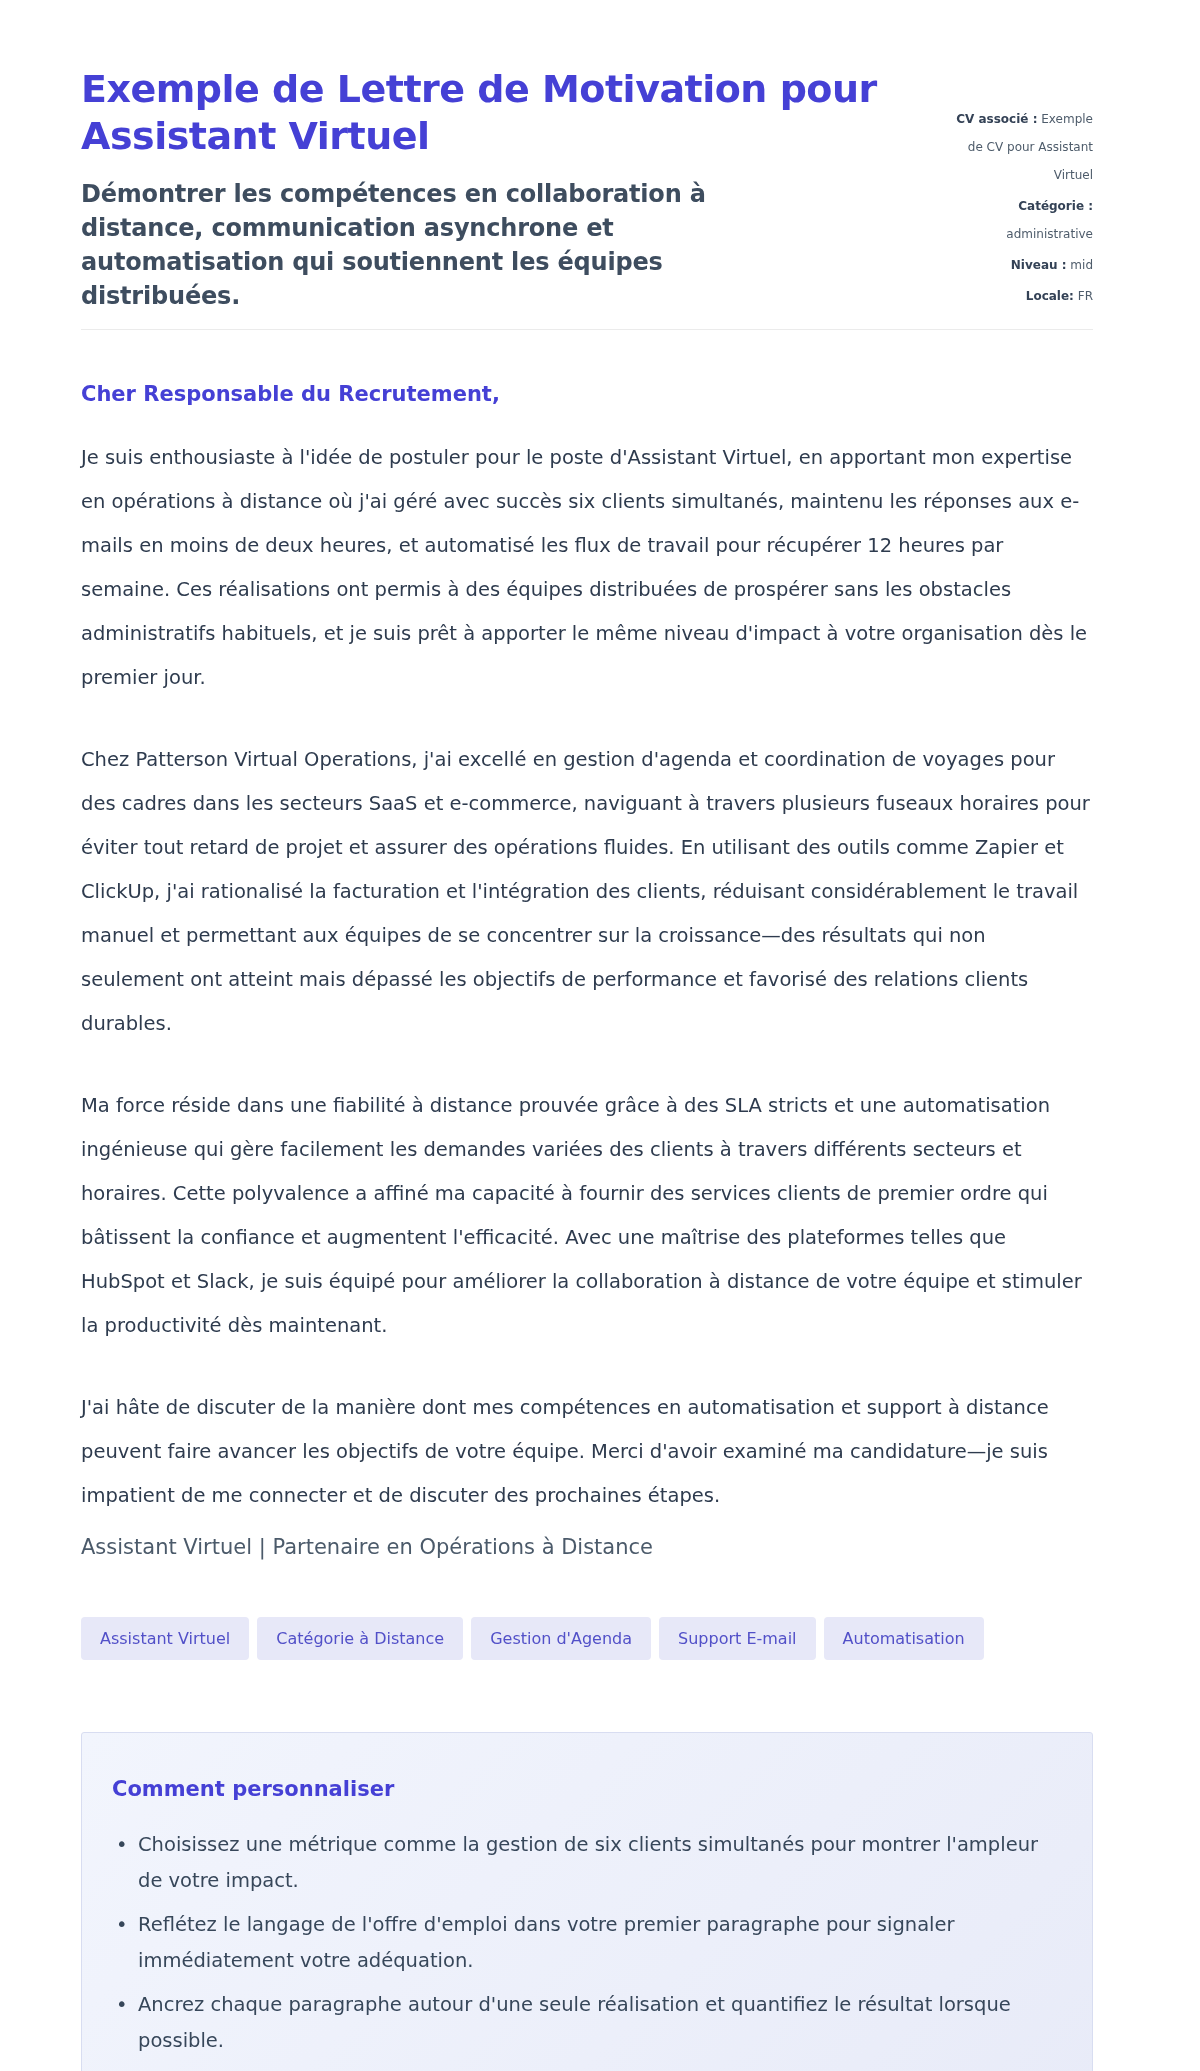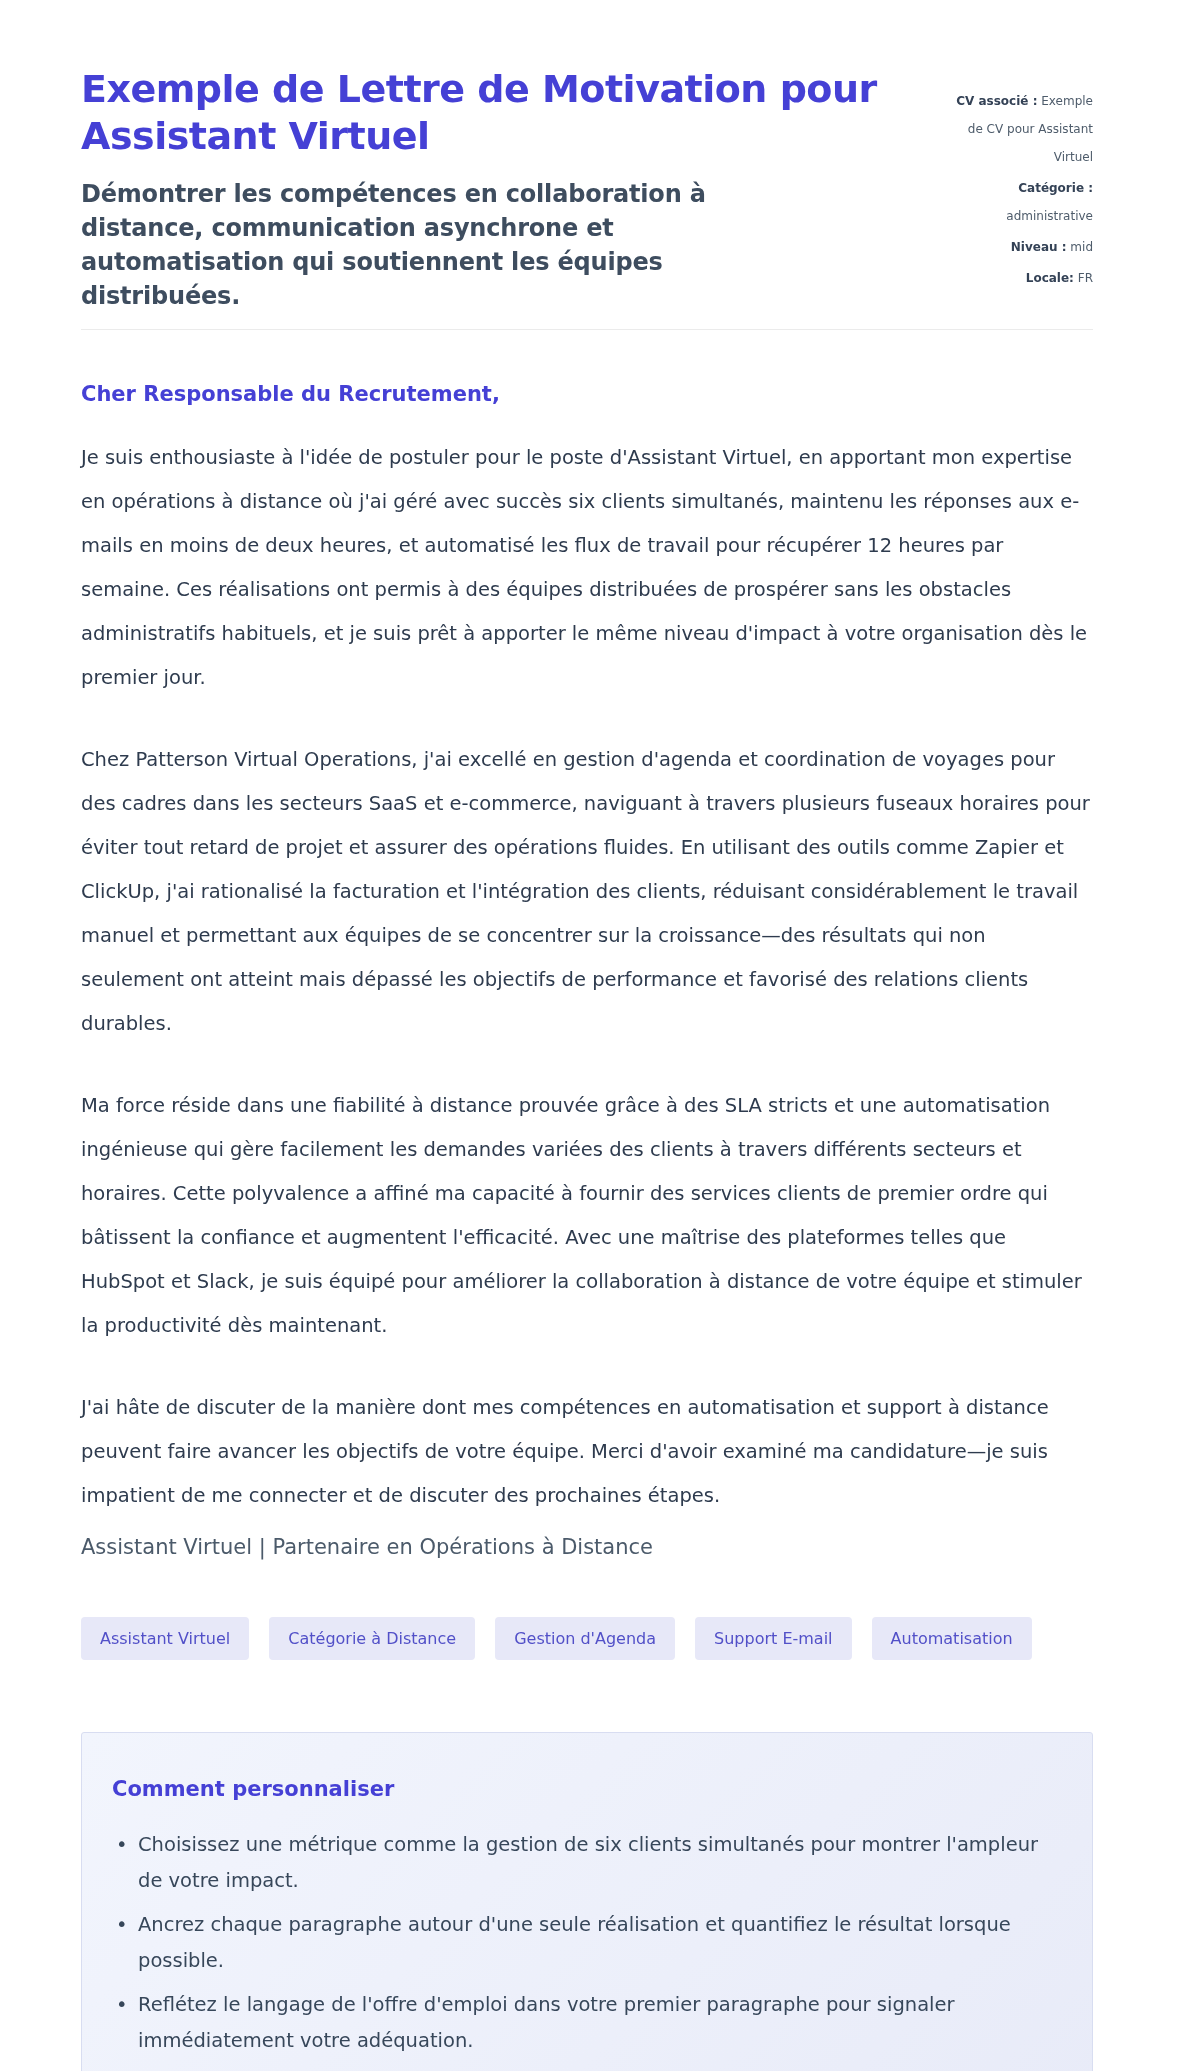--- a/index.html
+++ b/index.html
@@ -8,21 +8,21 @@
     width: 1200px;
     height: 2071px;
     overflow: hidden;
     background: #ffffff;
     font-family: "DejaVu Sans", "Liberation Sans", sans-serif;
     -webkit-font-smoothing: antialiased;
   }
   .page { padding: 66px 107px 60px 81px; }
 
   
-  .header { display: flex; align-items: center; gap: 28px; }
+  .header { display: flex; align-items: flex-end; gap: 28px; }
   .header-left { flex: 1; min-width: 0; }
   h1.title {
     margin: 0 0 17px 0;
     font-size: 38px;
     line-height: 47px;
     font-weight: bold;
     letter-spacing: -0.5px;
     color: #4540d5;
   }
   .subtitle {
@@ -69,21 +69,21 @@
     font-weight: bold;
     color: #26303d;
   }
   .sig-title {
     margin: 17px 0 0 0;
     font-size: 21px;
     color: #4b5a6a;
   }
 
   
-  .tags { margin-top: 58px; display: flex; flex-wrap: wrap; gap: 20px; }
+  .tags { margin-top: 58px; display: flex; flex-wrap: wrap; gap: 8px; }
   .tag {
     display: inline-block;
     background: #e7e8f8;
     color: #5250c8;
     font-size: 16px;
     line-height: 19px;
     padding: 12px 19px;
     border-radius: 4px;
     cursor: pointer;
     white-space: nowrap;
@@ -166,18 +166,18 @@
     <span class="tag">Catégorie à Distance</span>
     <span class="tag">Gestion d'Agenda</span>
     <span class="tag">Support E-mail</span>
     <span class="tag">Automatisation</span>
   </div>
 
   <section class="tips">
     <h2>Comment personnaliser</h2>
     <ul>
       <li>Choisissez une métrique comme la gestion de six clients simultanés pour montrer l'ampleur de votre impact.</li>
+      <li>Reflétez le langage de l'offre d'emploi dans votre premier paragraphe pour signaler immédiatement votre adéquation.</li>
       <li>Ancrez chaque paragraphe autour d'une seule réalisation et quantifiez le résultat lorsque possible.</li>
-      <li>Reflétez le langage de l'offre d'emploi dans votre premier paragraphe pour signaler immédiatement votre adéquation.</li>
     </ul>
   </section>
 
 </div>
 
 </body></html>

